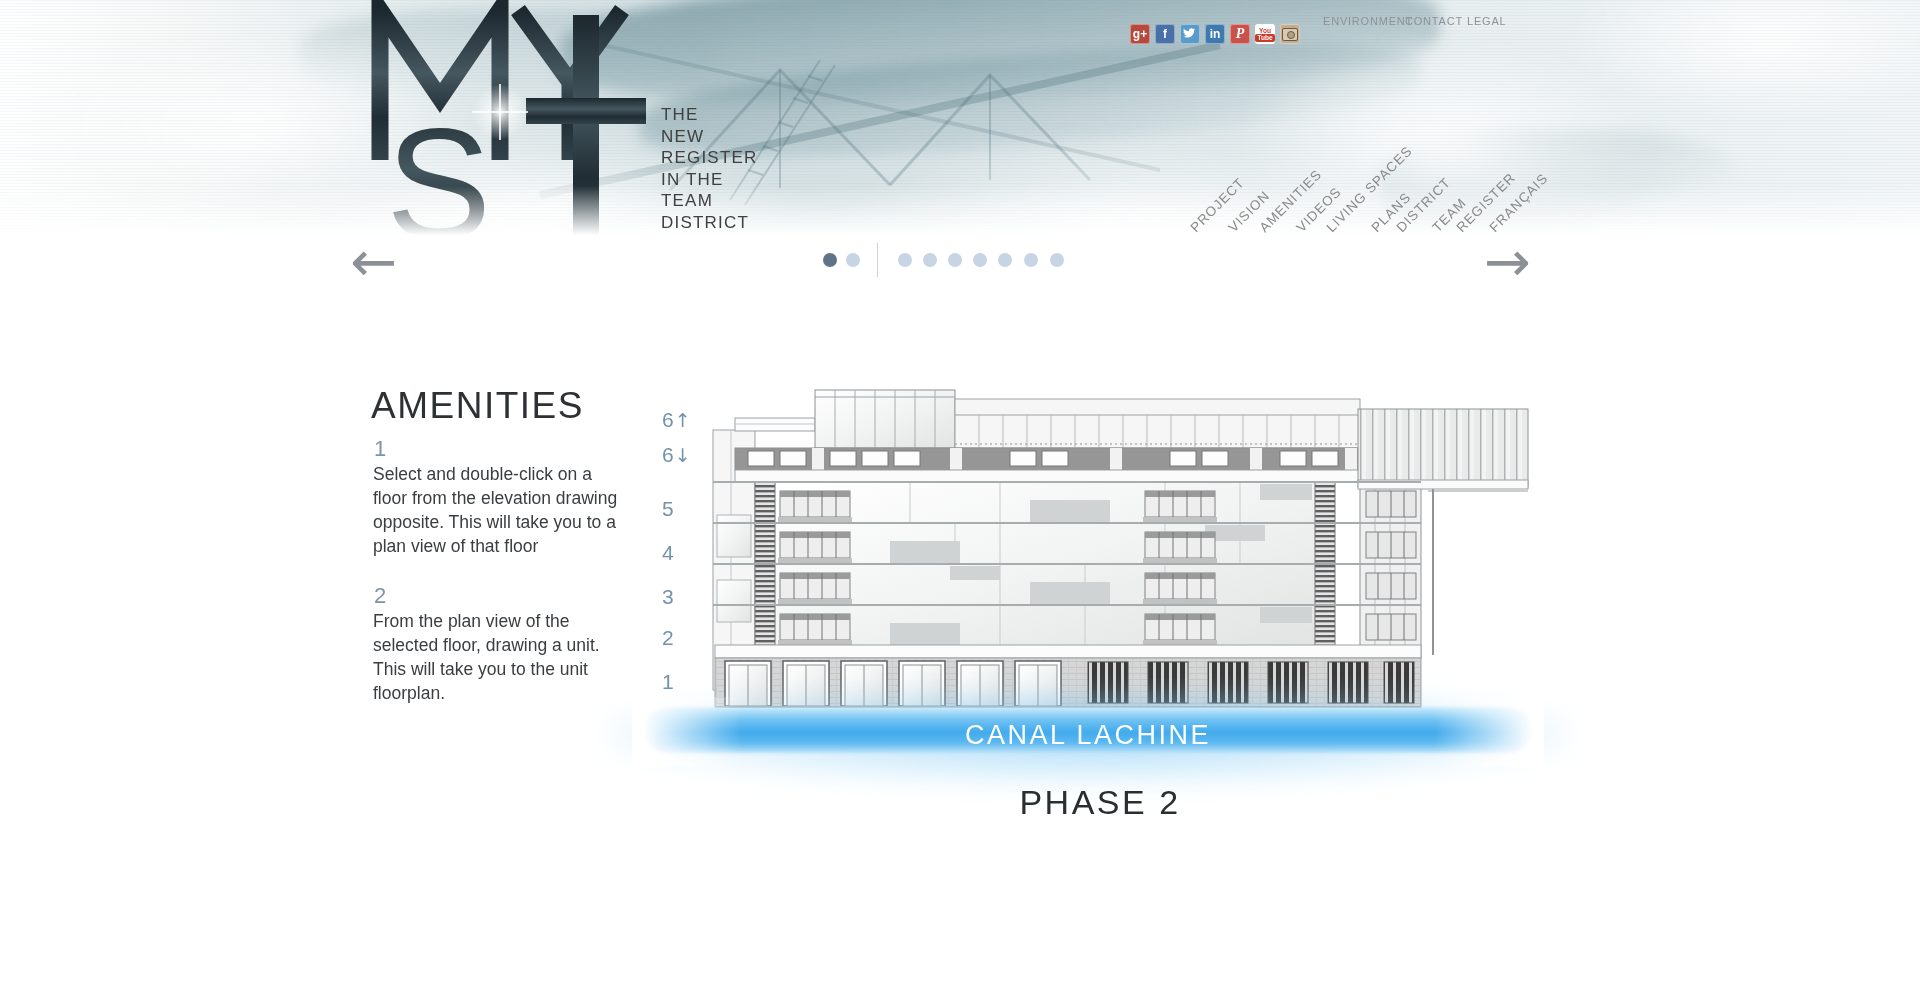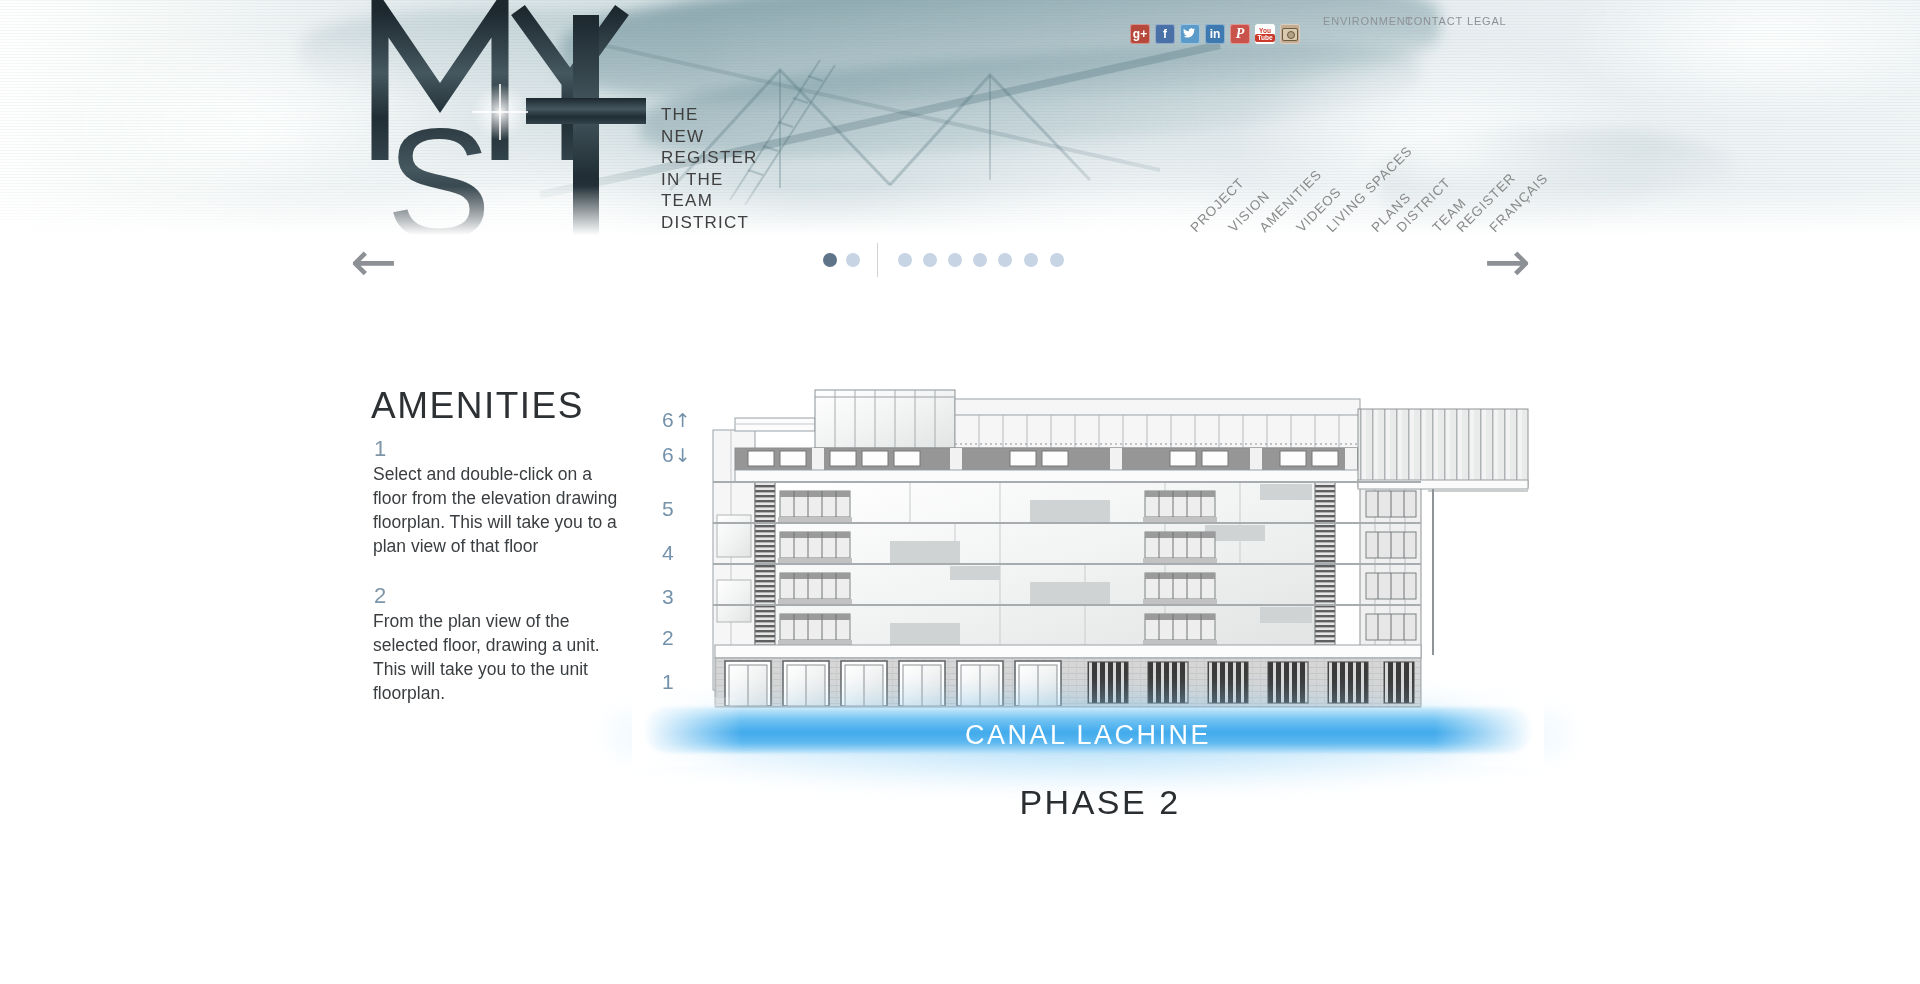--- a/index.html
+++ b/index.html
@@ -197,21 +197,21 @@
   <span class="dot" style="left: 898px; background-color: rgb(199, 212, 228);"></span>
   <span class="dot" style="left: 923px; background-color: rgb(199, 212, 228);"></span>
   <span class="dot" style="left: 948px; background-color: rgb(199, 212, 228);"></span>
   <span class="dot" style="left: 973px; background-color: rgb(199, 212, 228);"></span>
   <span class="dot" style="left: 998px; background-color: rgb(199, 212, 228);"></span>
   <span class="dot" style="left: 1024px; background-color: rgb(199, 212, 228);"></span>
   <span class="dot" style="left: 1050px; background-color: rgb(199, 212, 228);"></span>
 
   <div class="fp-title">AMENITIES</div>
   <div class="step-num" style="top:436px">1</div>
-  <div class="step-text" style="top:462px">Select and double-click on a floor from the elevation drawing floorplan. This will take you to a plan view of that floor</div>
+  <div class="step-text" style="top:462px">Select and double-click on a floor from the elevation drawing opposite. This will take you to a plan view of that floor</div>
   <div class="step-num" style="top:583px">2</div>
   <div class="step-text" style="top:609px">From the plan view of the selected floor, drawing a unit. This will take you to the unit floorplan.</div>
 
   <div class="floor-label" style="top:408px">
     <span>6</span><span class="fl-arrow">↑</span>
   </div>
   <div class="floor-label" style="top:443px">
     <span>6</span><span class="fl-arrow">↓</span>
   </div>
   <div class="floor-label" style="top:497px"><span>5</span></div>

